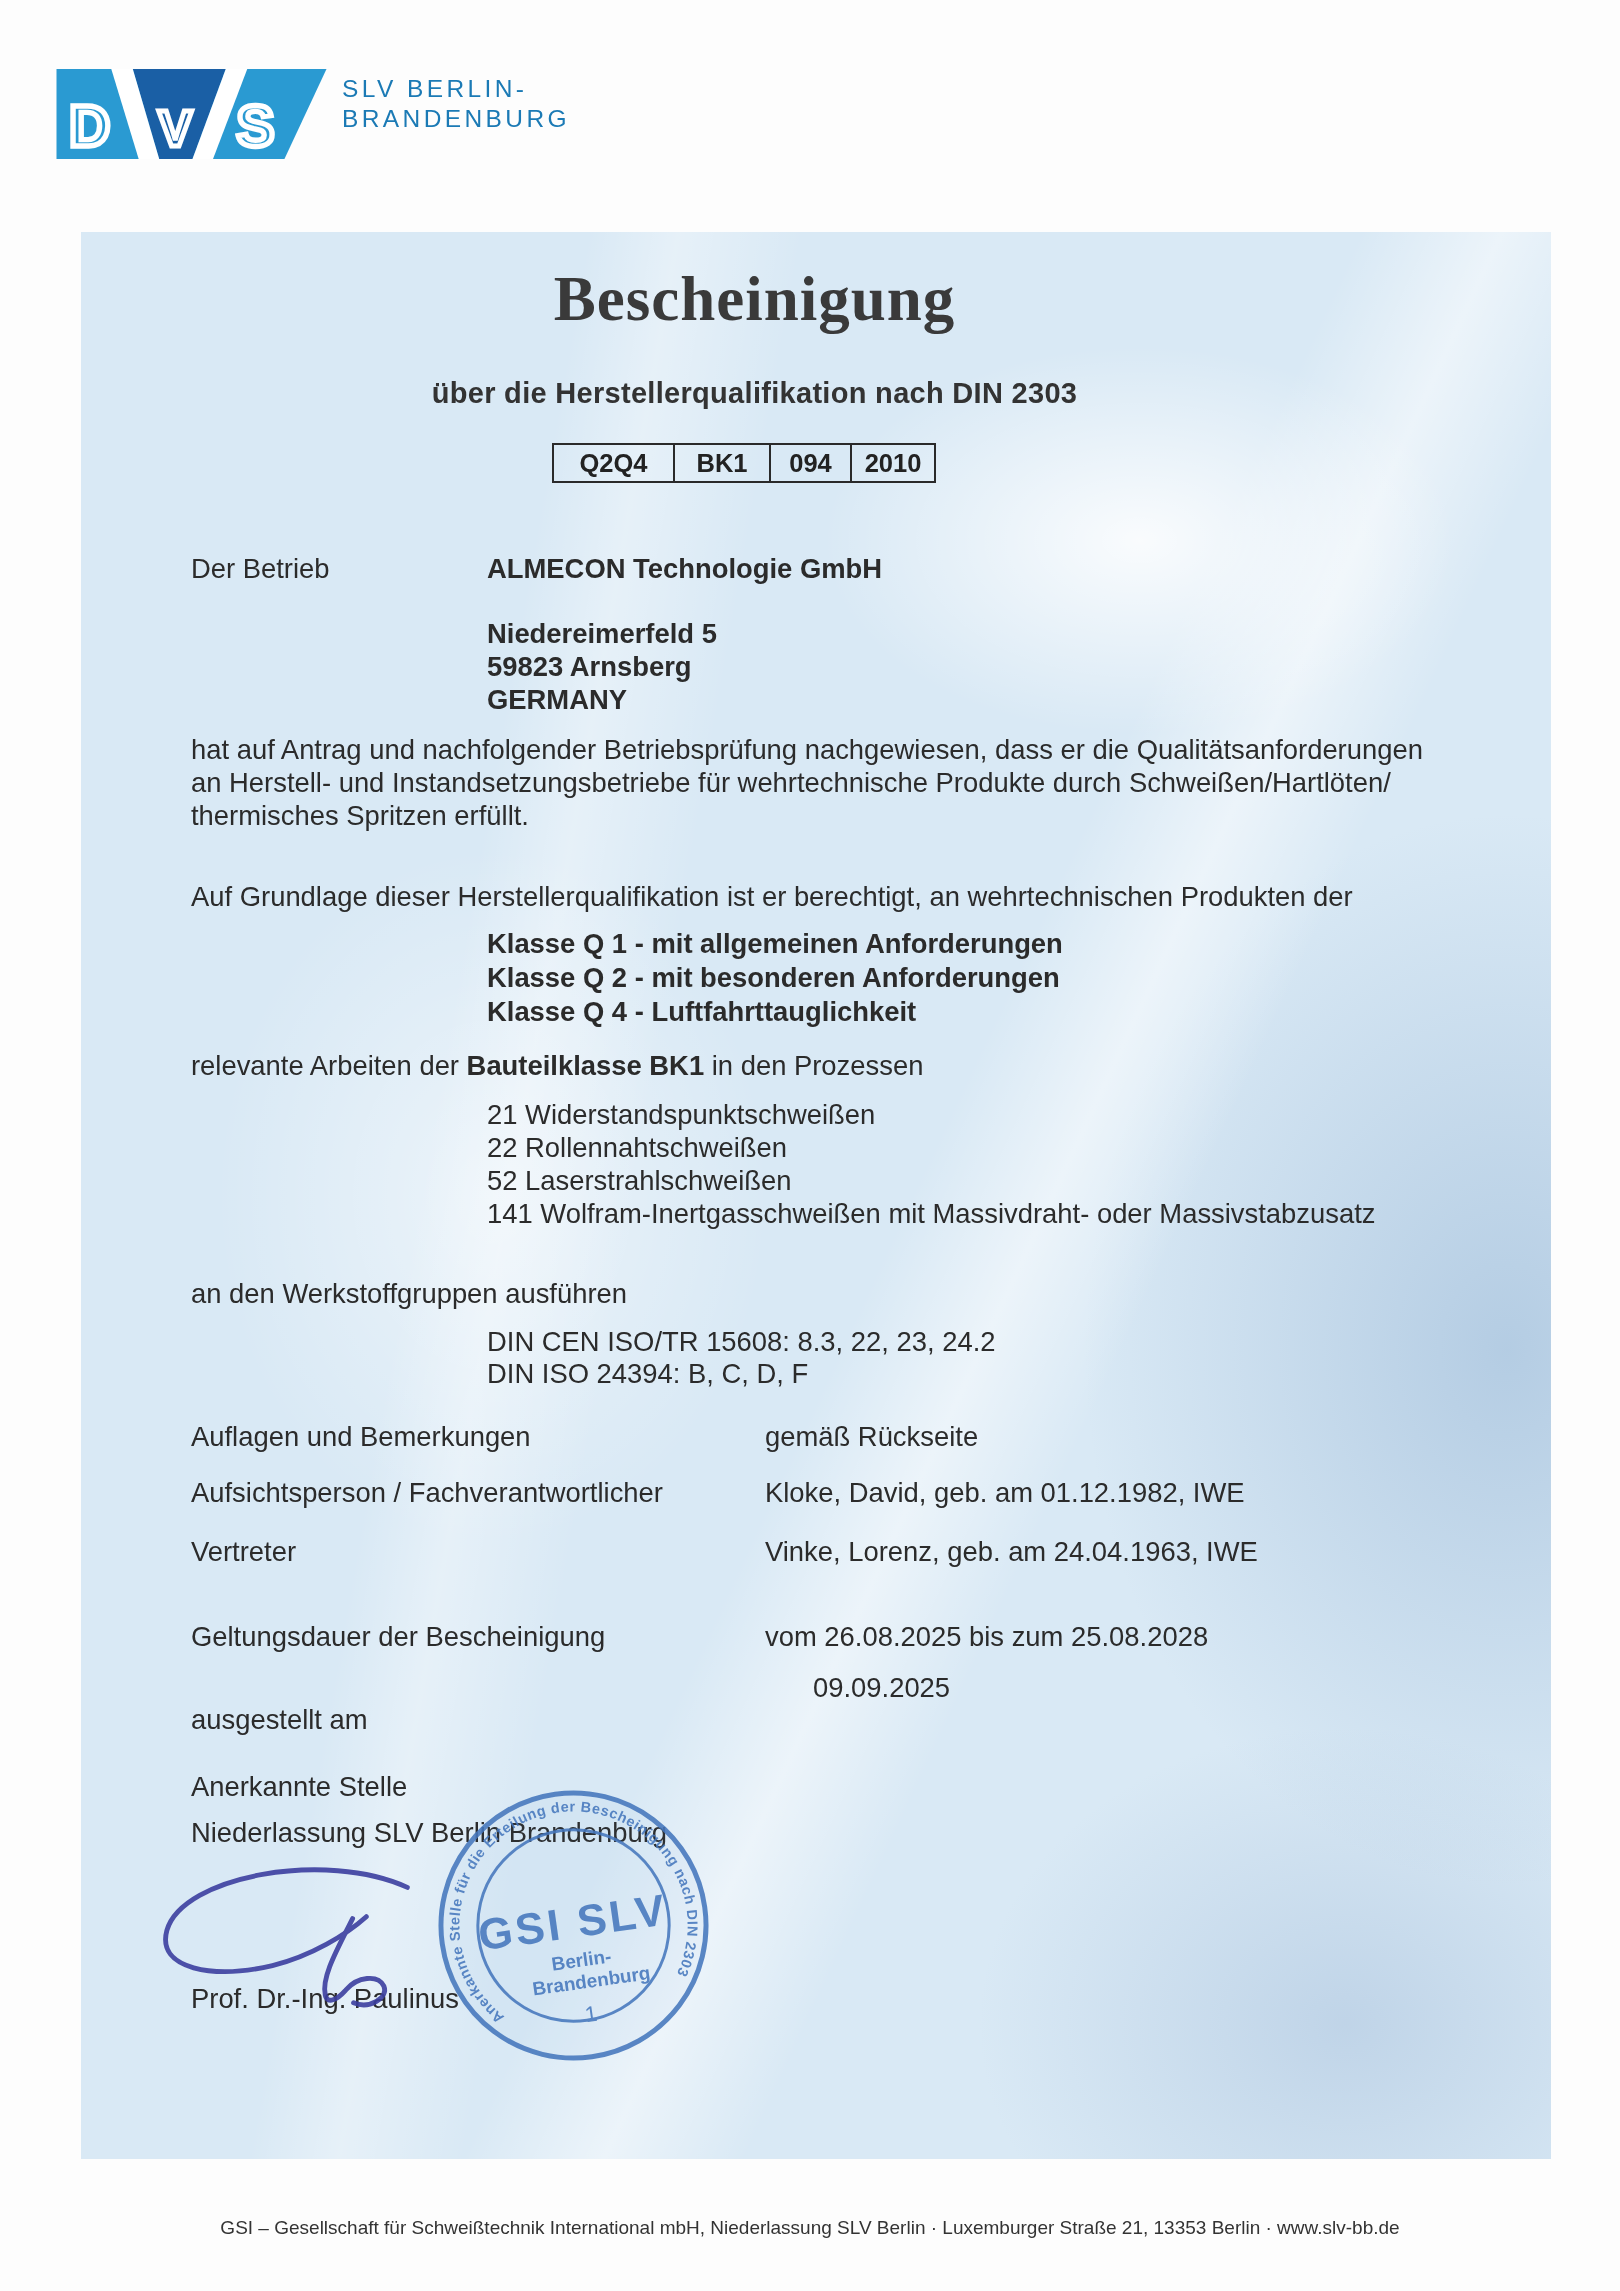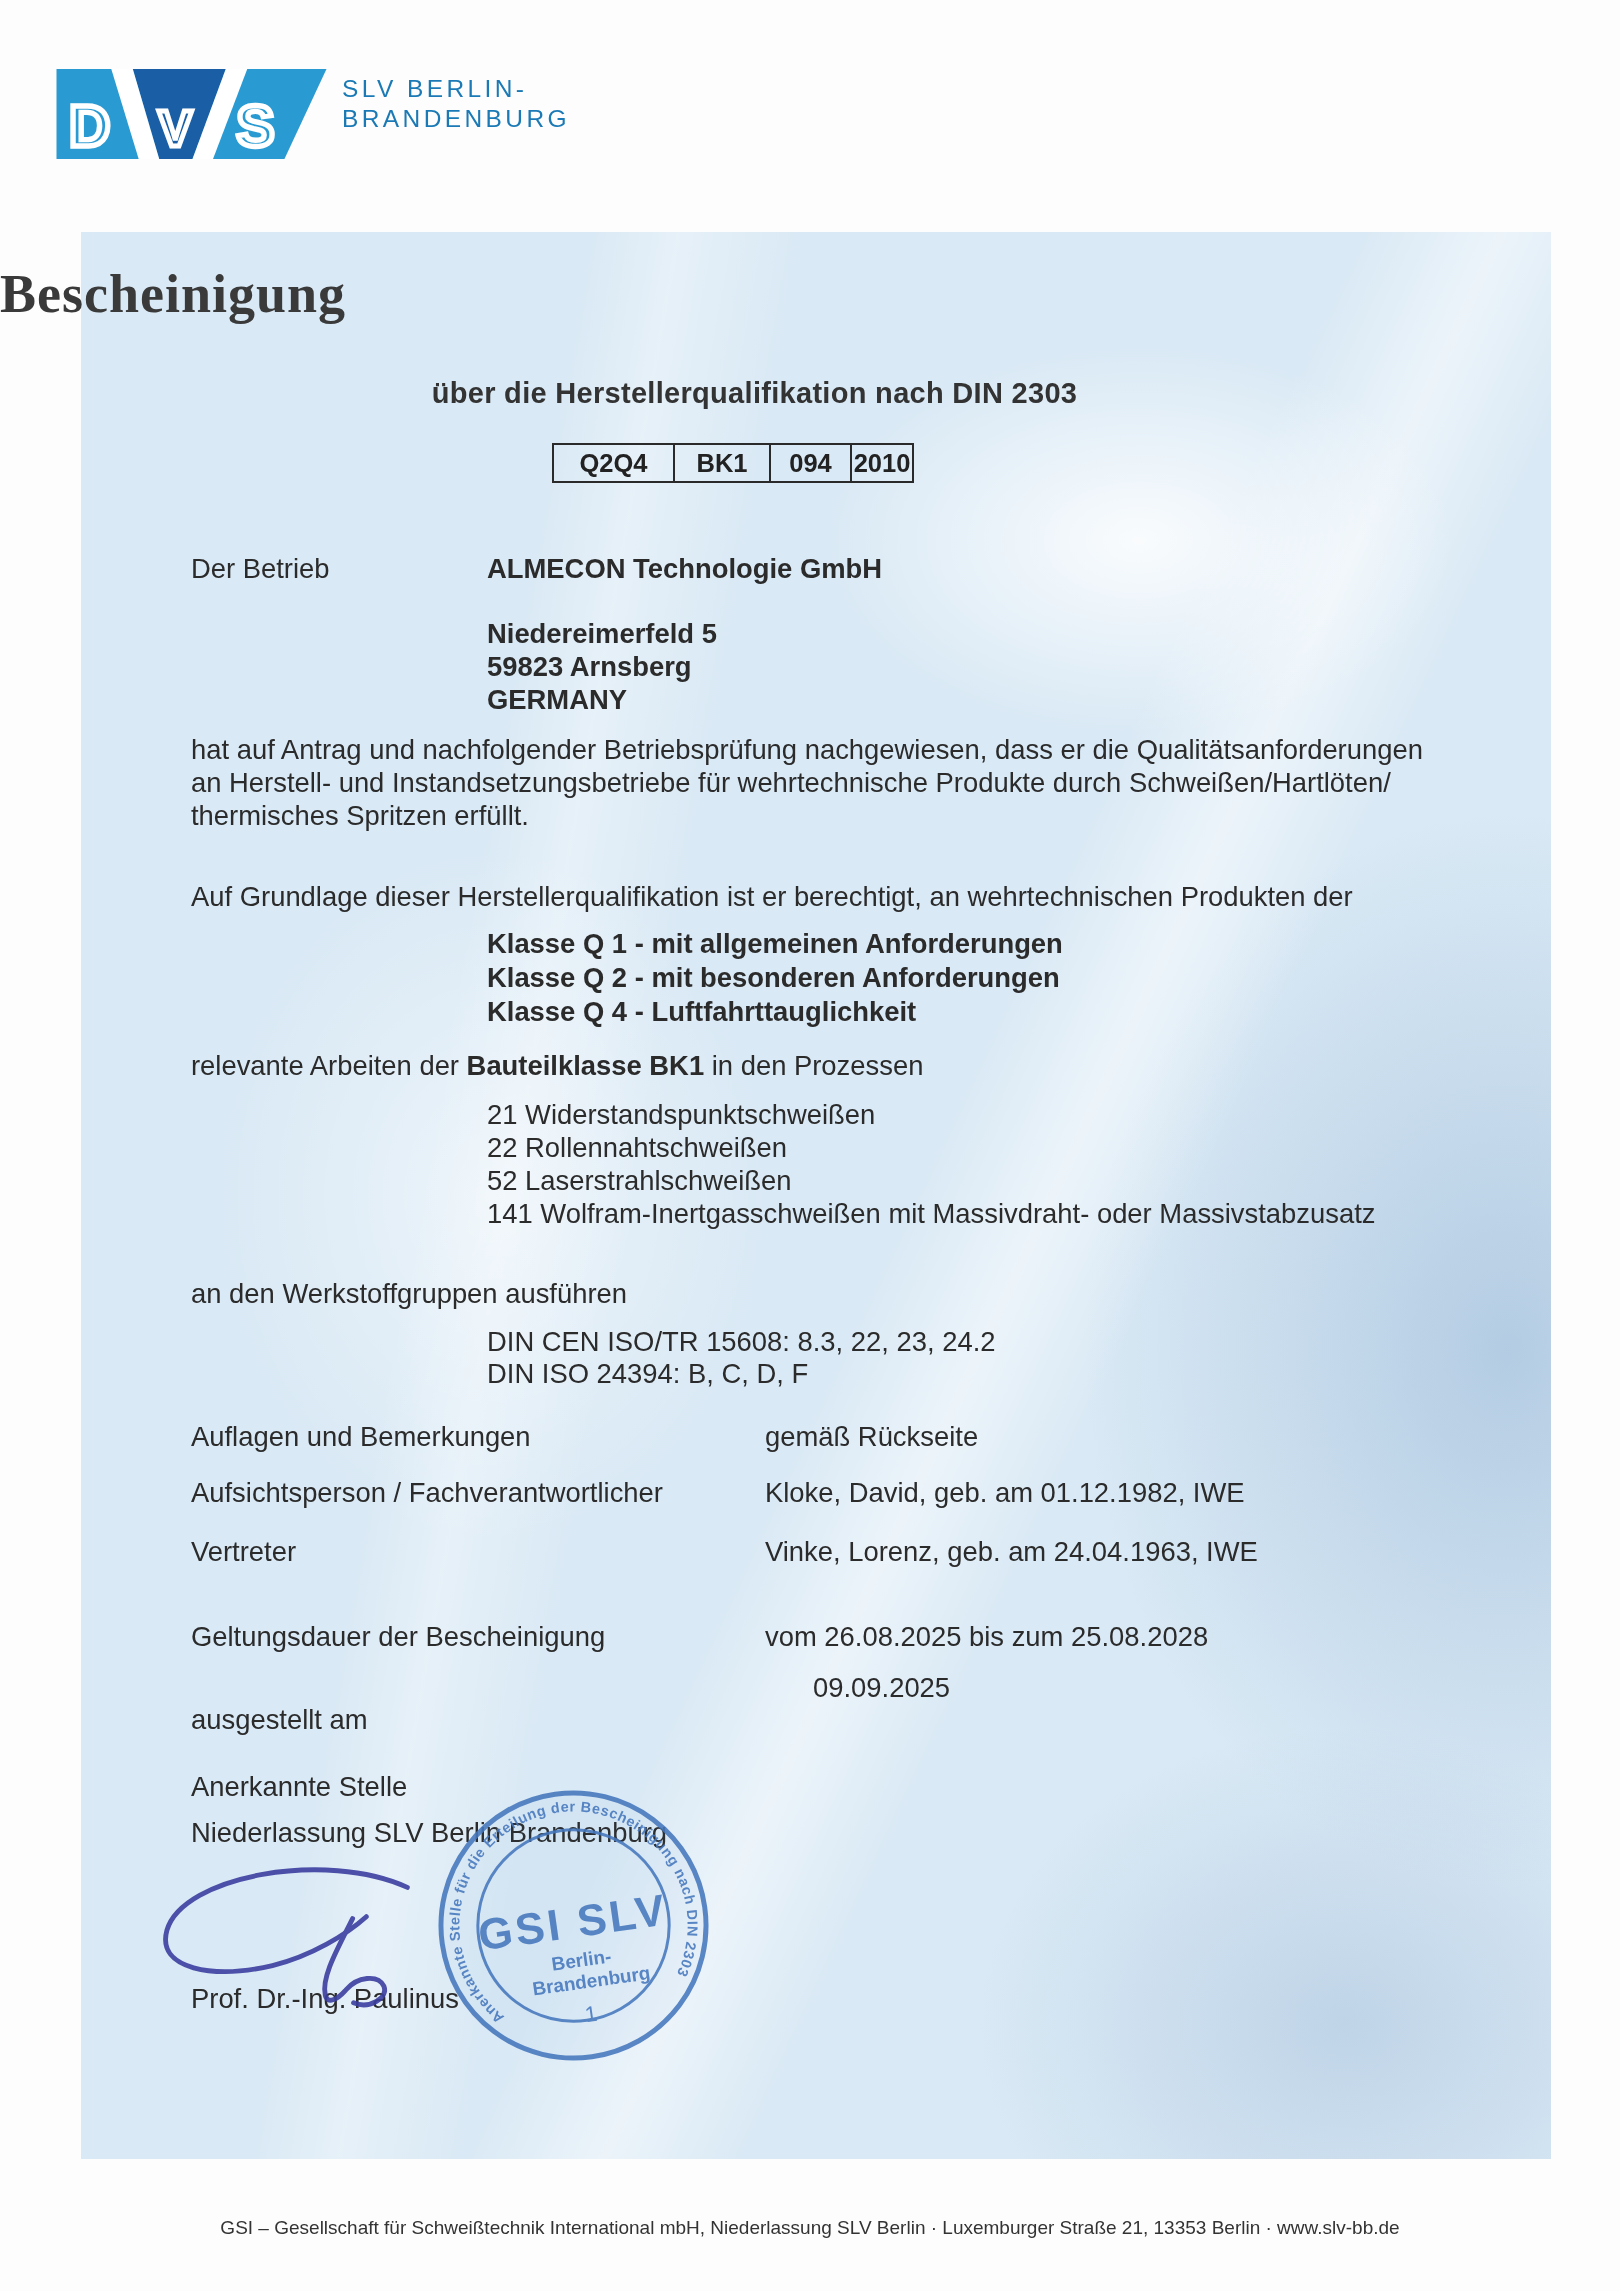--- a/index.html
+++ b/index.html
@@ -24,39 +24,39 @@
     background-image:
       radial-gradient(ellipse 510px 314px at 72% 16%, rgba(255,255,255,.85), rgba(255,255,255,0) 62%),
       linear-gradient(115deg, rgba(255,255,255,0) 54%, rgba(255,255,255,.5) 60%, rgba(255,255,255,0) 66%),
       linear-gradient(100deg, rgba(255,255,255,0) 28%, rgba(255,255,255,.35) 33%, rgba(255,255,255,0) 40%),
       radial-gradient(ellipse 588px 745px at 97% 58%, rgba(120,158,198,.38), rgba(120,158,198,0) 72%),
       radial-gradient(ellipse 421px 529px at 28% 50%, rgba(255,255,255,.5), rgba(255,255,255,0) 66%),
       radial-gradient(ellipse 510px 412px at 86% 93%, rgba(138,168,204,.32), rgba(138,168,204,0) 72%);
   }
   
   .doc-title{
-    position:absolute;left:0;top:263px;width:1509px;
+    position:absolute;left:0;top:263px;width:1509px;text-align:center;
     font-family:"Liberation Serif", serif;font-weight:700;
-    font-size:54px;color:#3a3a3a;letter-spacing:1px;
+    font-size:63px;color:#3a3a3a;letter-spacing:1px;
   }
   .doc-subtitle{
     position:absolute;left:0;top:377px;width:1509px;text-align:center;
     font-size:29px;font-weight:700;color:#333;letter-spacing:0.3px;
   }
   .code-box{
     position:absolute;left:552px;top:443px;height:36px;
     display:flex;border:2px solid #2a2a2a;background:transparent;
   }
   .code-cell{
     display:flex;align-items:center;justify-content:center;
     font-size:25.5px;font-weight:700;color:#222;
     border-right:2px solid #2a2a2a;
   }
   .code-cell:last-child{border-right:none;}
-  .cw1{width:119px;}.cw2{width:94px;}.cw3{width:79px;}.cw4{width:60px;}
+  .cw1{width:119px;}.cw2{width:94px;}.cw3{width:79px;}.cw4{width:82px;}
   
   .t{font-size:27.4px;line-height:33px;color:#2b2b2b;}
   .b{font-weight:700;}
   .lab{left:191px;}
   .val{left:487px;}
   .val2{left:765px;}
   .kl{line-height:34px;}
   
   .stamp-svg{position:absolute;left:434px;top:1786px;width:279px;height:279px;}
   .sig-svg{position:absolute;left:145px;top:1860px;width:294px;height:174px;}

